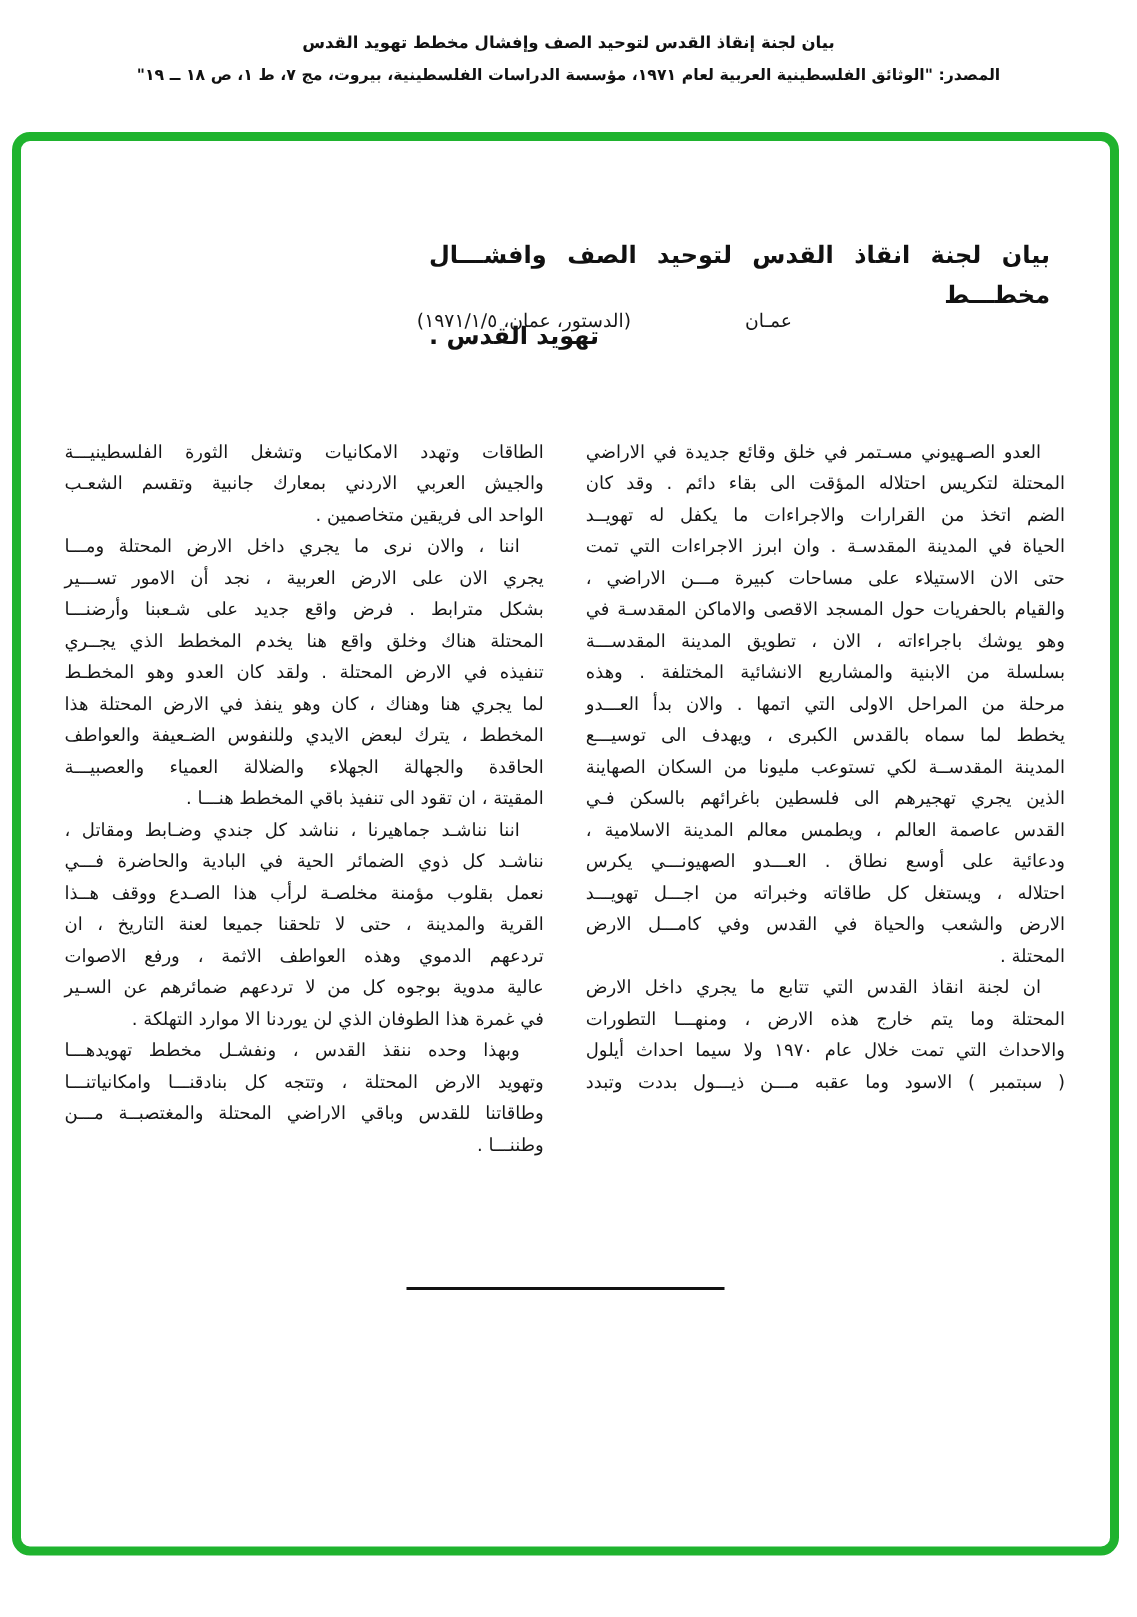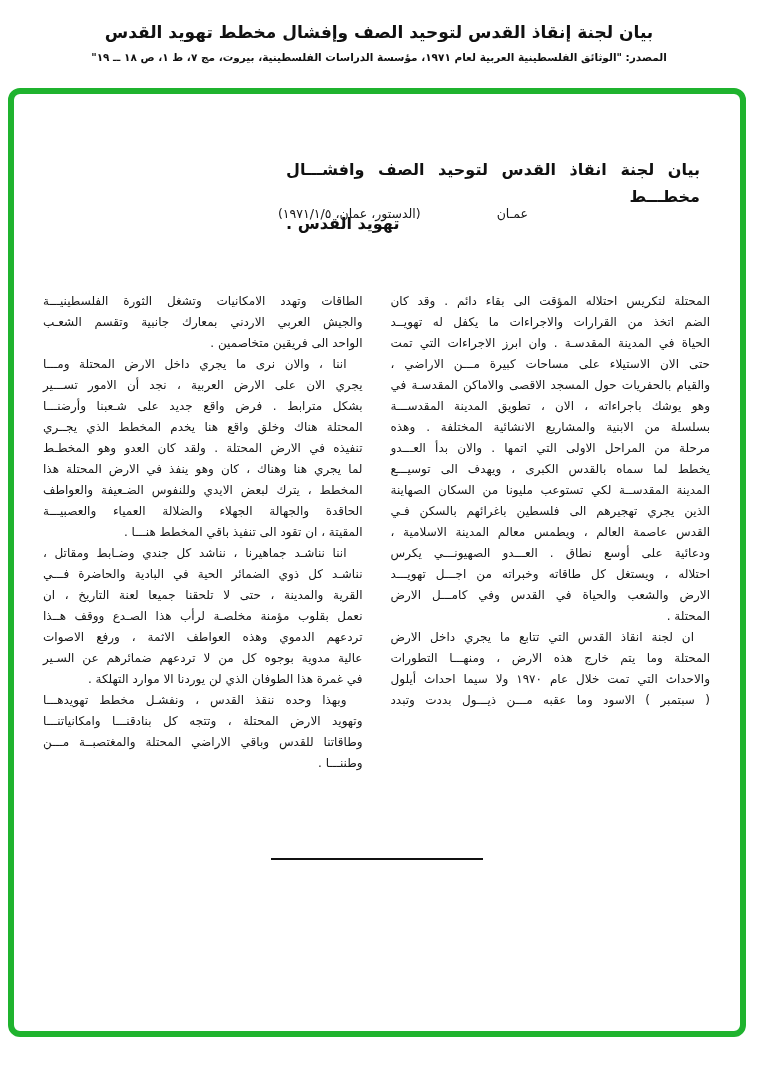--- a/index.html
+++ b/index.html
@@ -4,21 +4,21 @@
 <style>
   html,body{margin:0;padding:0;}
   body{
     width:758px;height:1078px;background:#ffffff;color:#161616;
     font-family:"DejaVu Sans",sans-serif;overflow:hidden;
   }
   .page{position:relative;width:758px;height:1078px;direction:rtl;}
 
   
   .hdr-title{
-    padding-top:22px;text-align:center;font-weight:bold;font-size:17px;
+    padding-top:22px;text-align:center;font-weight:bold;font-size:11px;
     letter-spacing:0;color:#111;
   }
   .hdr-source{
     margin-top:9px;text-align:center;font-weight:bold;font-size:10.5px;color:#111;
   }
 
   
   .frame{
     position:absolute;top:88px;left:8px;width:738px;height:949px;
     box-sizing:border-box;border:6px solid #1fb32e;border-radius:12px;
@@ -72,20 +72,21 @@
       <div class="t2">تهويد القدس .</div>
     </div>
 
     <div class="dateline">
       <span class="city">عمـان</span>
       <span class="src">(الدستور، عمان، ١٩٧١/١/٥)</span>
     </div>
 
     <div class="doc-body">
       <div class="col">
+          <div class="line indent">العدو الصـهيوني مسـتمر في خلق وقائع جديدة في الاراضي</div>
           <div class="line">المحتلة لتكريس احتلاله المؤقت الى بقاء دائم . وقد كان</div>
           <div class="line">الضم اتخذ من القرارات والاجراءات ما يكفل له تهويــد</div>
           <div class="line">الحياة في المدينة المقدسـة . وان ابرز الاجراءات التي تمت</div>
           <div class="line">حتى الان الاستيلاء على مساحات كبيرة مـــن الاراضي ،</div>
           <div class="line">والقيام بالحفريات حول المسجد الاقصى والاماكن المقدسـة في</div>
           <div class="line">وهو يوشك باجراءاته ، الان ، تطويق المدينة المقدســـة</div>
           <div class="line">بسلسلة من الابنية والمشاريع الانشائية المختلفة . وهذه</div>
           <div class="line">مرحلة من المراحل الاولى التي اتمها . والان بدأ العـــدو</div>
           <div class="line">يخطط لما سماه بالقدس الكبرى ، ويهدف الى توسيـــع</div>
           <div class="line">المدينة المقدســة لكي تستوعب مليونا من السكان الصهاينة</div>
@@ -108,22 +109,22 @@
           <div class="line">يجري الان على الارض العربية ، نجد أن الامور تســـير</div>
           <div class="line">بشكل مترابط . فرض واقع جديد على شـعبنا وأرضنـــا</div>
           <div class="line">المحتلة هناك وخلق واقع هنا يخدم المخطط الذي يجــري</div>
           <div class="line">تنفيذه في الارض المحتلة . ولقد كان العدو وهو المخطـط</div>
           <div class="line">لما يجري هنا وهناك ، كان وهو ينفذ في الارض المحتلة هذا</div>
           <div class="line">المخطط ، يترك لبعض الايدي وللنفوس الضـعيفة والعواطف</div>
           <div class="line">الحاقدة والجهالة الجهلاء والضلالة العمياء والعصبيـــة</div>
           <div class="line pend">المقيتة ، ان تقود الى تنفيذ باقي المخطط هنـــا .</div>
           <div class="line indent">اننا نناشـد جماهيرنا ، نناشد كل جندي وضـابط ومقاتل ،</div>
           <div class="line">نناشـد كل ذوي الضمائر الحية في البادية والحاضرة فـــي</div>
+          <div class="line">نعمل بقلوب مؤمنة مخلصـة لرأب هذا الصـدع ووقف هــذا</div>
           <div class="line">القرية والمدينة ، حتى لا تلحقنا جميعا لعنة التاريخ ، ان</div>
-          <div class="line">نعمل بقلوب مؤمنة مخلصـة لرأب هذا الصـدع ووقف هــذا</div>
           <div class="line">تردعهم الدموي وهذه العواطف الاثمة ، ورفع الاصوات</div>
           <div class="line">عالية مدوية بوجوه كل من لا تردعهم ضمائرهم عن السـير</div>
           <div class="line pend">في غمرة هذا الطوفان الذي لن يوردنا الا موارد التهلكة .</div>
           <div class="line indent">وبهذا وحده ننقذ القدس ، ونفشـل مخطط تهويدهـــا</div>
           <div class="line">وتهويد الارض المحتلة ، وتتجه كل بنادقنـــا وامكانياتنـــا</div>
           <div class="line">وطاقاتنا للقدس وباقي الاراضي المحتلة والمغتصبــة مـــن</div>
           <div class="line pend">وطننـــا .</div>
         </div>
     </div>
 

